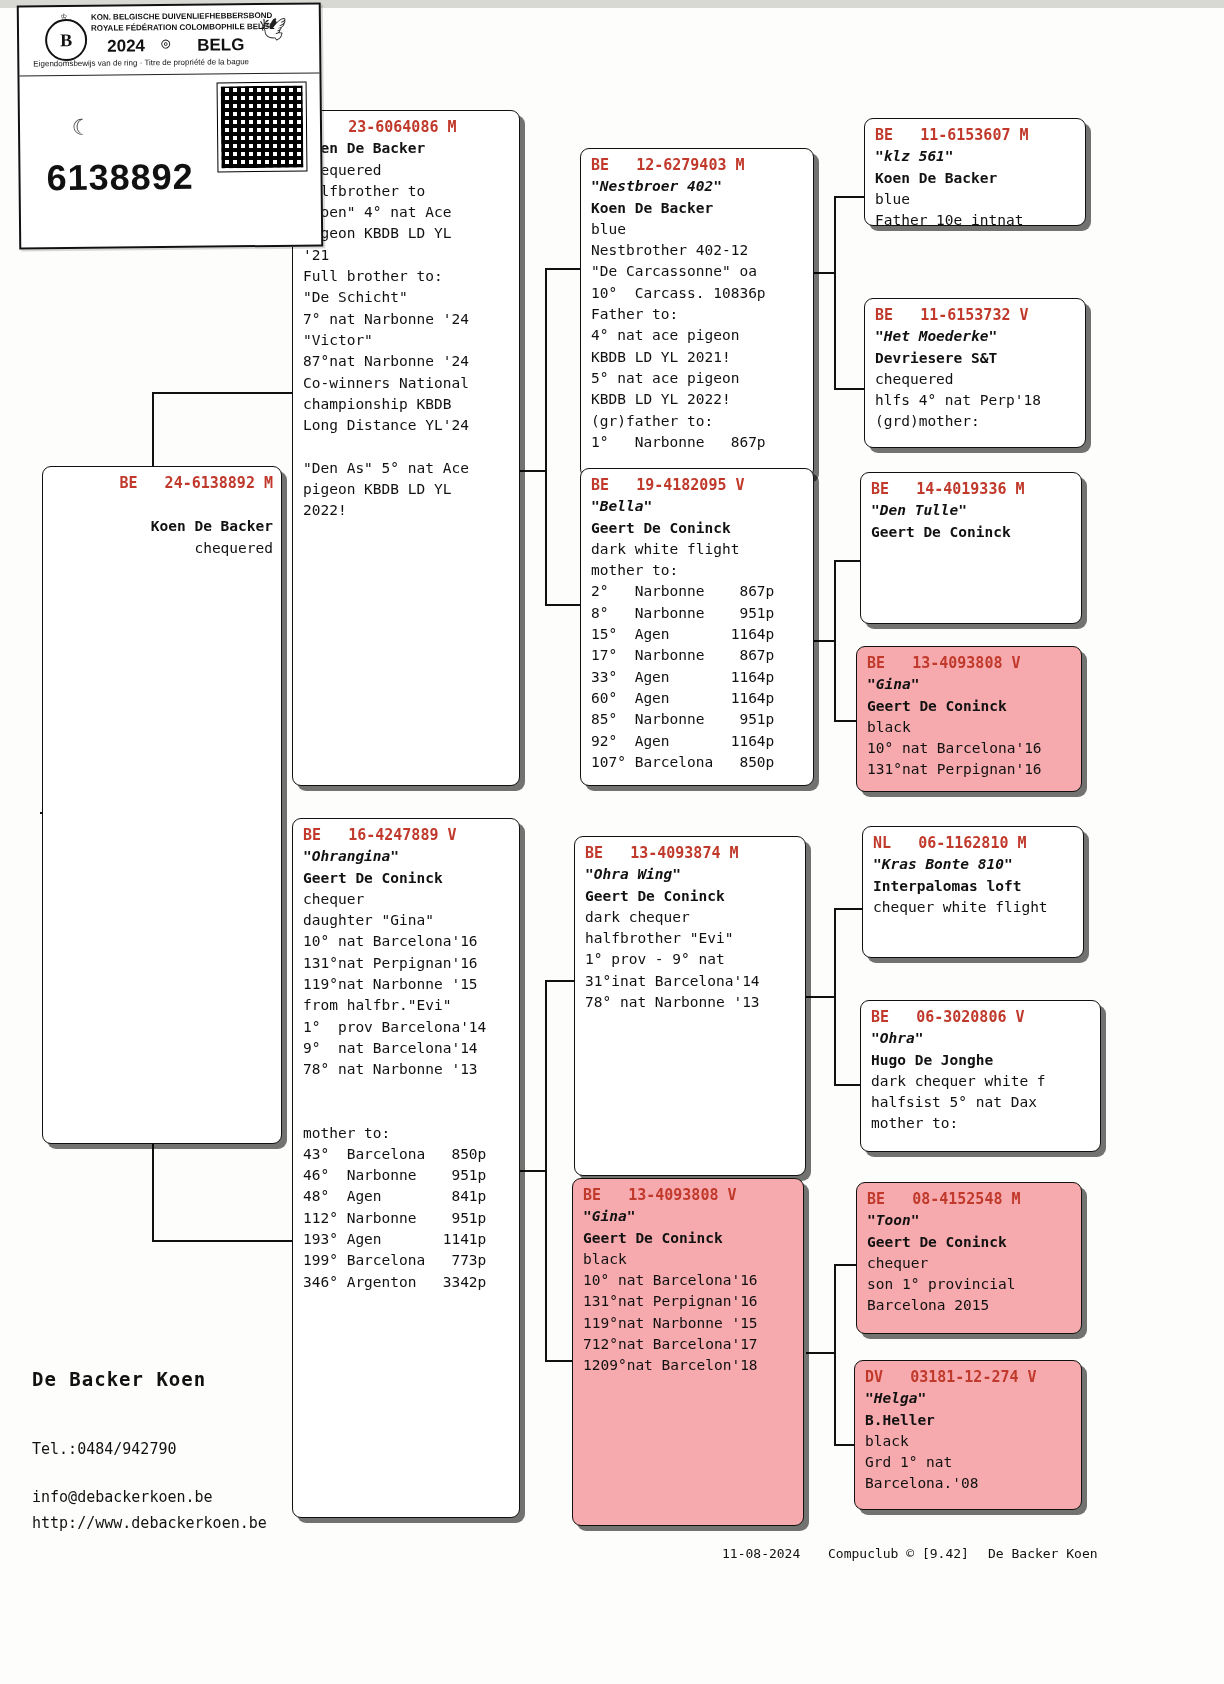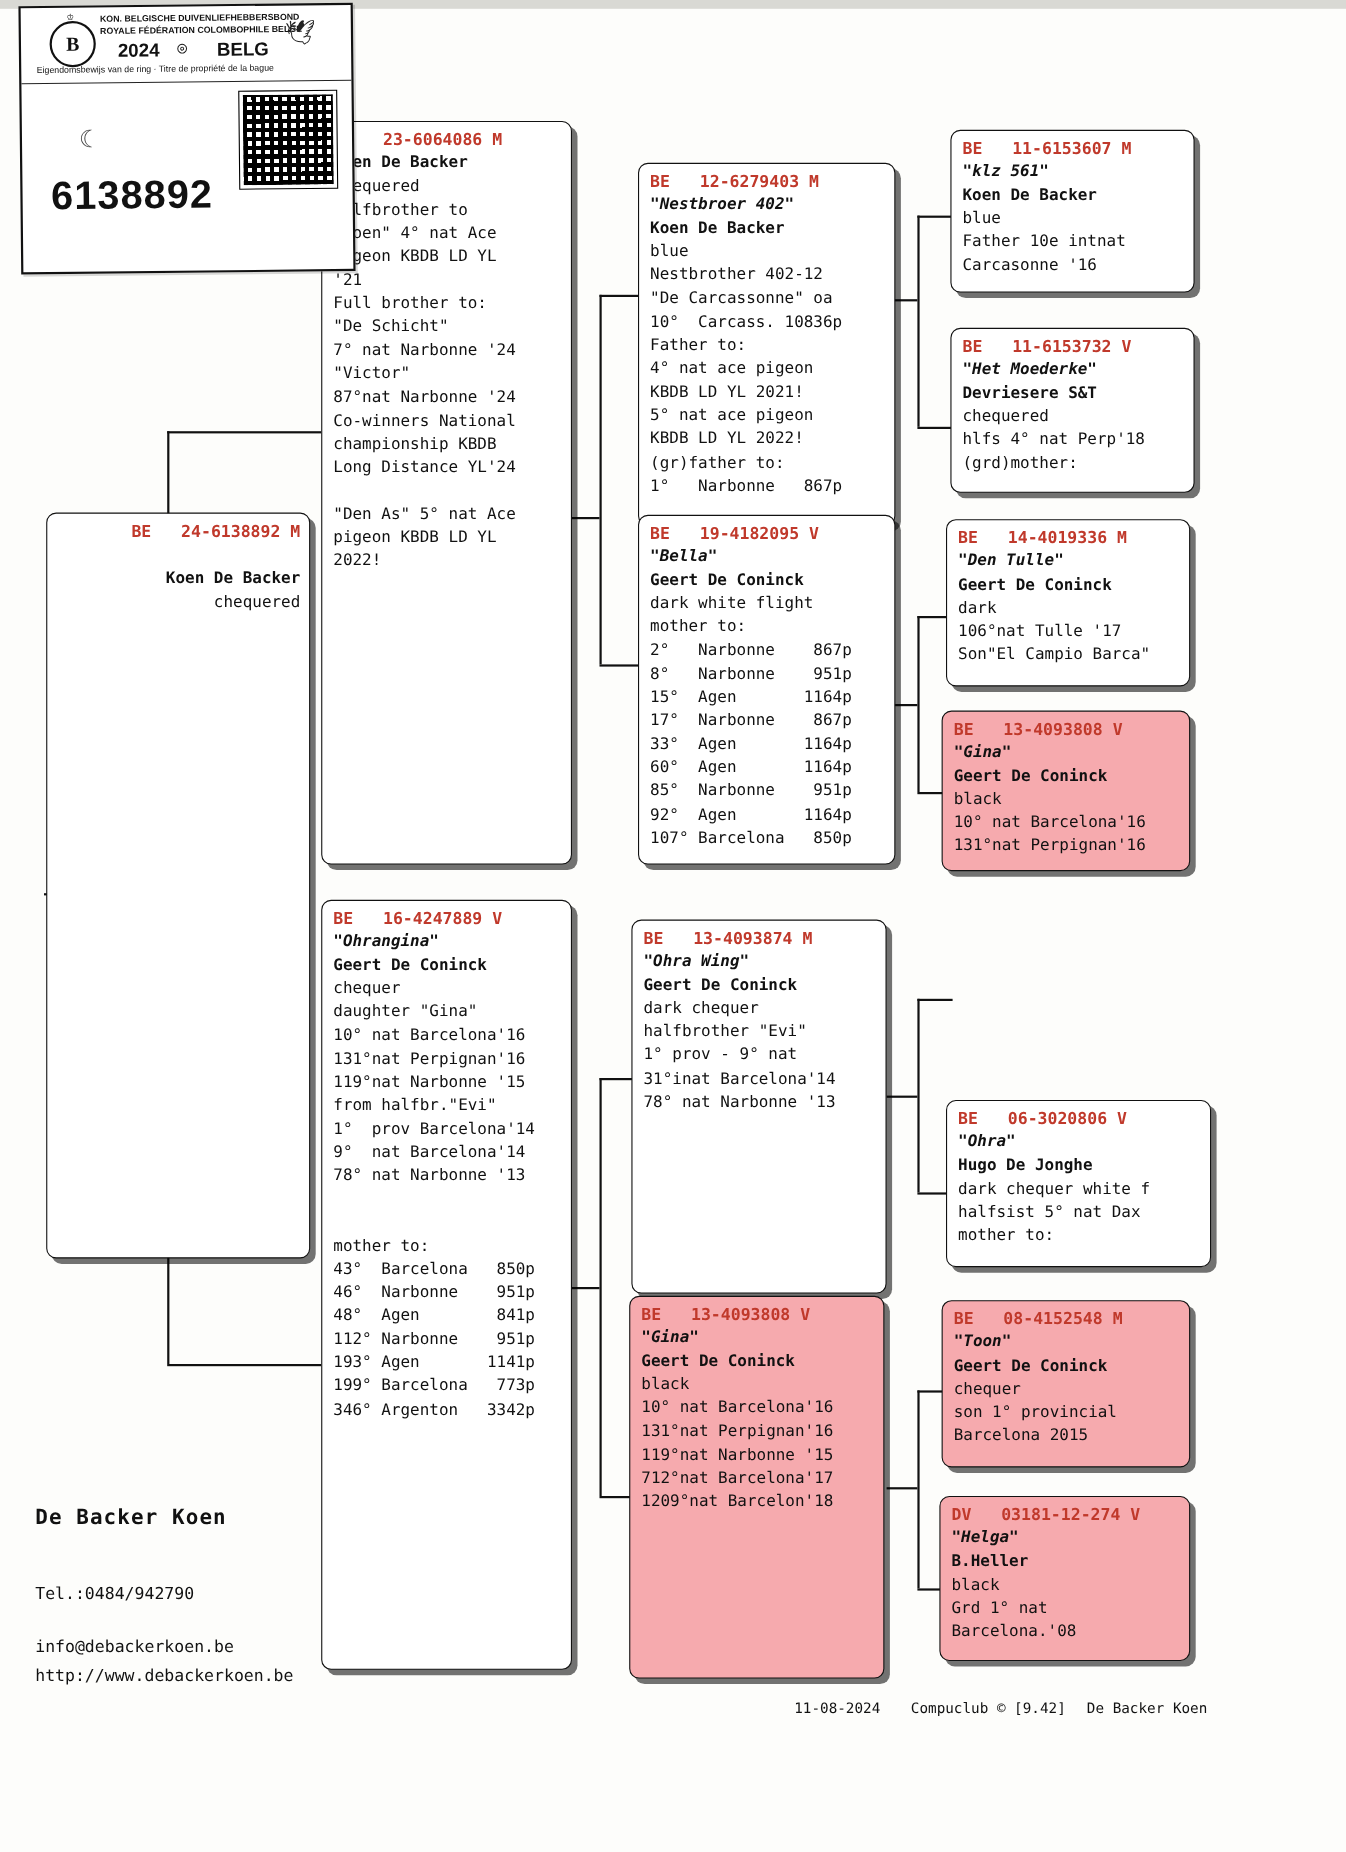--- a/index.html
+++ b/index.html
@@ -295,21 +295,21 @@
     <div class="name">"Gina"</div>
     <div class="owner">Geert De Coninck</div>
     <div class="lines">black
 10° nat Barcelona'16
 131°nat Perpignan'16
 119°nat Narbonne '15
 712°nat Barcelona'17
 1209°nat Barcelon'18</div>
   </div>
 
-  <div class="card" style="left:864px;top:118px;width:222px;height:148px;">
+  <div class="card" style="left:864px;top:118px;width:222px;height:108px;">
     <div class="ringline">BE   11-6153607 M</div>
     <div class="name">"klz 561"</div>
     <div class="owner">Koen De Backer</div>
     <div class="lines">blue
 Father 10e intnat
 Carcasonne '16</div>
   </div>
 
   <div class="card" style="left:864px;top:298px;width:222px;height:150px;">
     <div class="ringline">BE   11-6153732 V</div>
@@ -317,34 +317,37 @@
     <div class="owner">Devriesere S&amp;T</div>
     <div class="lines">chequered
 hlfs 4° nat Perp'18
 (grd)mother:</div>
   </div>
 
   <div class="card" style="left:860px;top:472px;width:222px;height:152px;">
     <div class="ringline">BE   14-4019336 M</div>
     <div class="name">"Den Tulle"</div>
     <div class="owner">Geert De Coninck</div>
-    <div class="lines">dark
-106°nat Tulle '17
-Son"El Campio Barca"</div>
   </div>
 
   <div class="card pink" style="left:856px;top:646px;width:226px;height:146px;">
     <div class="ringline">BE   13-4093808 V</div>
     <div class="name">"Gina"</div>
     <div class="owner">Geert De Coninck</div>
     <div class="lines">black
 10° nat Barcelona'16
 131°nat Perpignan'16</div>
   </div>
 
+  <div class="card" style="left:862px;top:826px;width:222px;height:132px;">
+    <div class="ringline">NL   06-1162810 M</div>
+    <div class="name">"Kras Bonte 810"</div>
+    <div class="owner">Interpalomas loft</div>
+    <div class="lines">chequer white flight</div>
+  </div>
 
   <div class="card" style="left:860px;top:1000px;width:241px;height:152px;">
     <div class="ringline">BE   06-3020806 V</div>
     <div class="name">"Ohra"</div>
     <div class="owner">Hugo De Jonghe</div>
     <div class="lines">dark chequer white f
 halfsist 5° nat Dax
 mother to:</div>
   </div>
 

